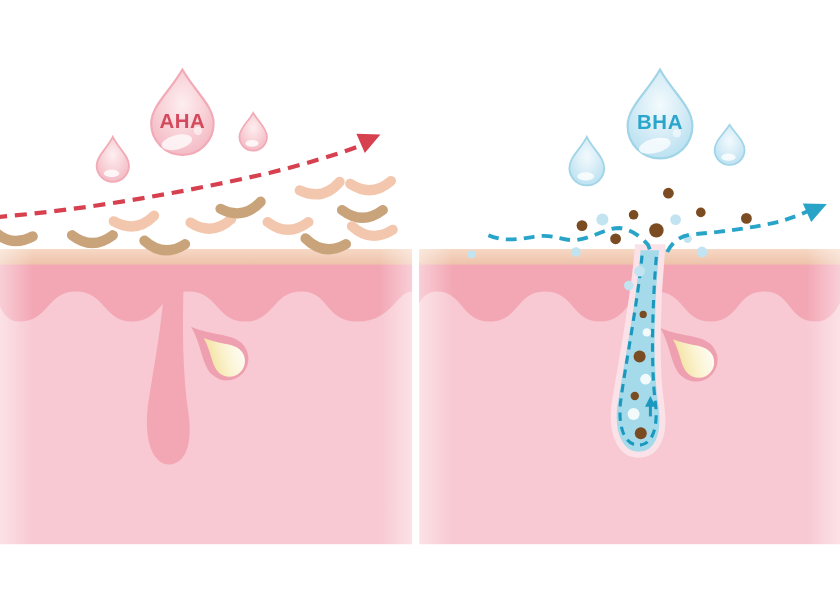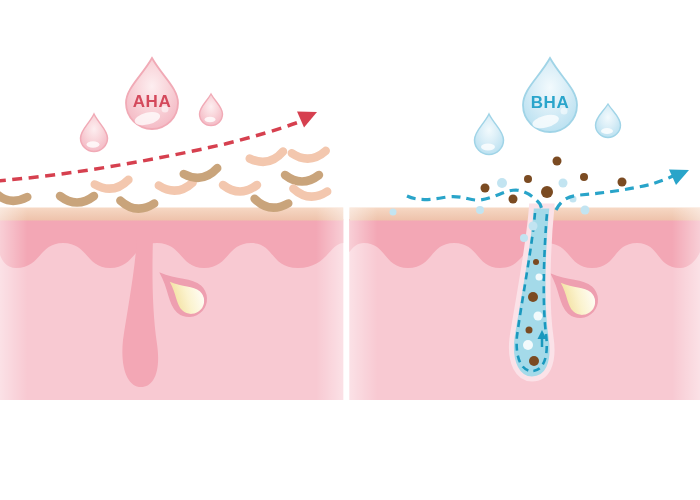--- a/index.html
+++ b/index.html
@@ -1,16 +1,16 @@
 <!DOCTYPE html>
 <html><head>
 <meta charset="utf-8">
 <style>
   html,body{margin:0;padding:0;background:#ffffff;}
-  .stage{position:relative;width:700px;height:400px;background:#ffffff;overflow:hidden;
+  .stage{position:relative;width:700px;height:500px;background:#ffffff;overflow:hidden;
          font-family:"Liberation Sans", sans-serif;}
   svg{display:block;}
   .drop-label{font-family:"Liberation Sans", sans-serif;font-weight:bold;font-size:17px;
               letter-spacing:.5px;text-anchor:middle;}
 </style>
 </head>
 <body>
 
 <div class="stage">
 <svg width="700" height="500" viewBox="0 0 700 500">

